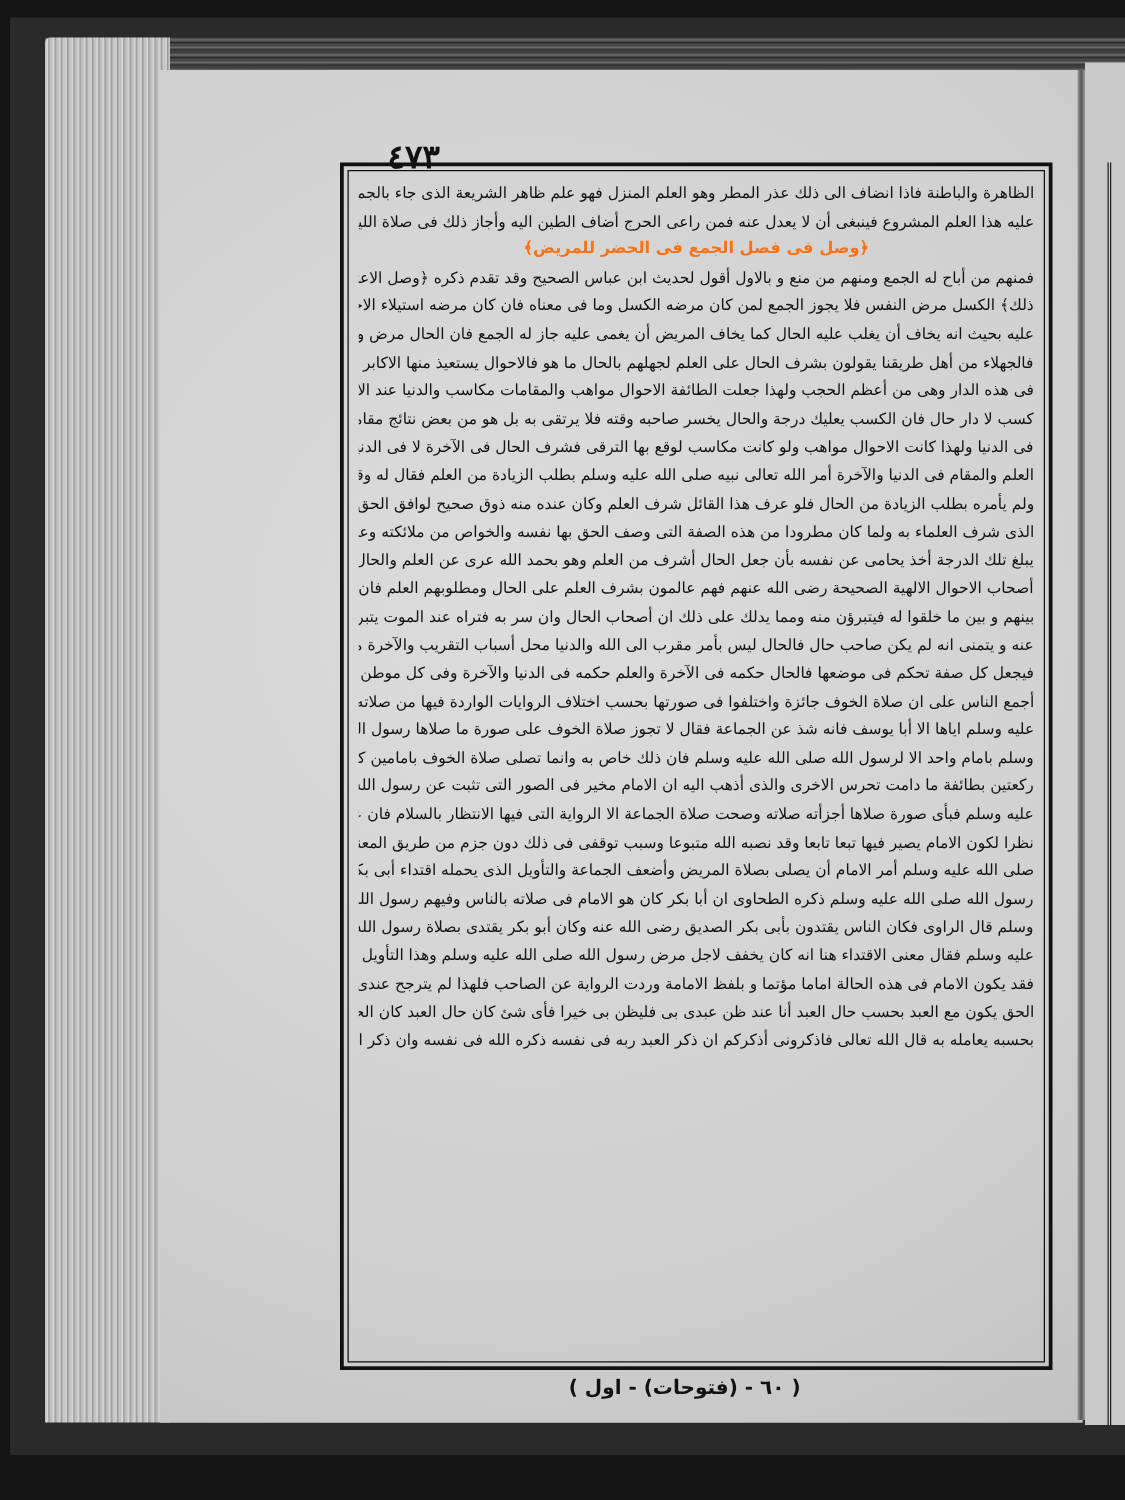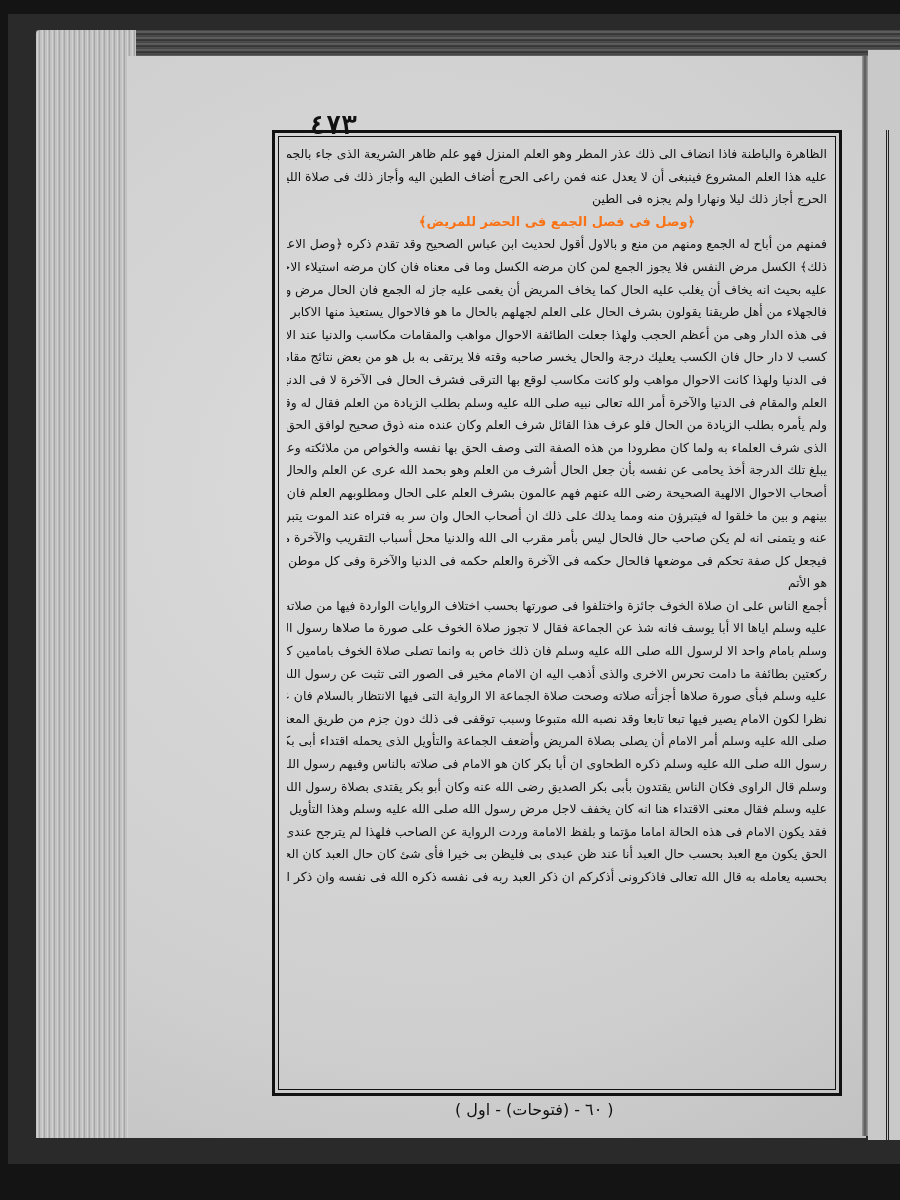--- a/index.html
+++ b/index.html
@@ -33,82 +33,80 @@
   .next-page {
     position:absolute; left:868px; top:50px; width:32px; height:1090px;
     background:#c9c9c9;
   }
   .next-frame {
     position:absolute; left:886px; top:130px; width:20px; height:1010px;
     border-left:3px double #222;
   }
   .page-number {
     position:absolute; left:310px; top:110px; font-size:26px; font-weight:bold;
-    color:#111; font-family:Liberation Mono, monospace; direction:rtl;
+    color:#111; font-family:Liberation Sans, sans-serif; direction:rtl;
   }
   .frame {
     position:absolute; left:272px; top:130px; width:570px; height:966px;
     border:3px solid #111; padding:3px; box-sizing:border-box;
   }
   .frame-inner {
     width:100%; height:100%; border:1px solid #111; box-sizing:border-box;
     padding:6px 8px 0 8px; overflow:hidden;
   }
   .text-line {
     direction:rtl; text-align:justify; text-align-last:justify;
     font-family:"DejaVu Sans", sans-serif; font-size:12.4px; line-height:22.6px;
     color:#121212; white-space:nowrap; overflow:hidden;
   }
   .text-line.last { text-align-last:right; }
   .heading {
     direction:rtl; text-align:center; font-family:"DejaVu Sans", sans-serif;
     font-size:13px; line-height:22.6px; color:#f97316; font-weight:bold;
   }
   .footer {
-    position:absolute; left:455px; top:1100px; font-size:16px; font-weight:normal;
+    position:absolute; left:455px; top:1100px; font-size:16px; font-weight:bold;
     color:#111; direction:rtl; font-family:"DejaVu Sans", sans-serif;
   }
 </style>
 </head>
 <body>
 
 <div class="book-shadow"></div>
 <div class="page-top-edges"></div>
 <div class="page-stack"></div>
 <div class="page"></div>
 <div class="gutter"></div>
 <div class="next-page"></div>
 <div class="next-frame"></div>
 
 <div class="page-number">٤٧٣</div>
 
 <div class="frame">
   <div class="frame-inner">
     <div class="text-line">الظاهرة والباطنة فاذا انضاف الى ذلك عذر المطر وهو العلم المنزل فهو علم ظاهر الشريعة الذى جاء بالجمع جاز له الجمع لما دل</div>
     <div class="text-line">عليه هذا العلم المشروع فينبغى أن لا يعدل عنه فمن راعى الحرج أضاف الطين اليه وأجاز ذلك فى صلاة الليل ومن لم يراع</div>
-    <div class="text-line last">الحرج أجاز ذلك ليلا ونهارا ولم يجزه فى الطين</div>
 
     <div class="heading">﴿وصل فى فصل الجمع فى الحضر للمريض﴾</div>
 
     <div class="text-line">فمنهم من أباح له الجمع ومنهم من منع و بالاول أقول لحديث ابن عباس الصحيح وقد تقدم ذكره ﴿وصل الاعتبار فى</div>
     <div class="text-line">ذلك﴾ الكسل مرض النفس فلا يجوز الجمع لمن كان مرضه الكسل وما فى معناه فان كان مرضه استيلاء الاحوال</div>
     <div class="text-line">عليه بحيث انه يخاف أن يغلب عليه الحال كما يخاف المريض أن يغمى عليه جاز له الجمع فان الحال مرض والمقال صحة</div>
     <div class="text-line">فالجهلاء من أهل طريقنا يقولون بشرف الحال على العلم لجهلهم بالحال ما هو فالاحوال يستعيذ منها الاكابر من الرجال</div>
     <div class="text-line">فى هذه الدار وهى من أعظم الحجب ولهذا جعلت الطائفة الاحوال مواهب والمقامات مكاسب والدنيا عند الاكابر دار</div>
     <div class="text-line">كسب لا دار حال فان الكسب يعليك درجة والحال يخسر صاحبه وقته فلا يرتقى به بل هو من بعض نتائج مقامه استعجله</div>
     <div class="text-line">فى الدنيا ولهذا كانت الاحوال مواهب ولو كانت مكاسب لوقع بها الترقى فشرف الحال فى الآخرة لا فى الدنيا وشرف</div>
     <div class="text-line">العلم والمقام فى الدنيا والآخرة أمر الله تعالى نبيه صلى الله عليه وسلم بطلب الزيادة من العلم فقال له وقل رب زدنى علما</div>
     <div class="text-line">ولم يأمره بطلب الزيادة من الحال فلو عرف هذا القائل شرف العلم وكان عنده منه ذوق صحيح لوافق الحق تعالى فى</div>
     <div class="text-line">الذى شرف العلماء به ولما كان مطرودا من هذه الصفة التى وصف الحق بها نفسه والخواص من ملائكته وعباده ولم</div>
     <div class="text-line">يبلغ تلك الدرجة أخذ يحامى عن نفسه بأن جعل الحال أشرف من العلم وهو بحمد الله عرى عن العلم والحال وأما</div>
     <div class="text-line">أصحاب الاحوال الالهية الصحيحة رضى الله عنهم فهم عالمون بشرف العلم على الحال ومطلوبهم العلم فان الحال يحول</div>
     <div class="text-line">بينهم و بين ما خلقوا له فيتبرؤن منه ومما يدلك على ذلك ان أصحاب الحال وان سر به فتراه عند الموت يتبرأ منه و يزول</div>
     <div class="text-line">عنه و يتمنى انه لم يكن صاحب حال فالحال ليس بأمر مقرب الى الله والدنيا محل أسباب التقريب والآخرة محل القربة</div>
     <div class="text-line">فيجعل كل صفة تحكم فى موضعها فالحال حكمه فى الآخرة والعلم حكمه فى الدنيا والآخرة وفى كل موطن لان شرفه</div>
-    <div class="text-line last">هو الأتم</div>
 
 
     <div class="text-line">أجمع الناس على ان صلاة الخوف جائزة واختلفوا فى صورتها بحسب اختلاف الروايات الواردة فيها من صلاته صلى الله</div>
     <div class="text-line">عليه وسلم اياها الا أبا يوسف فانه شذ عن الجماعة فقال لا تجوز صلاة الخوف على صورة ما صلاها رسول الله صلى الله عليه</div>
     <div class="text-line">وسلم بامام واحد الا لرسول الله صلى الله عليه وسلم فان ذلك خاص به وانما تصلى صلاة الخوف بامامين كل امام يصلى</div>
     <div class="text-line">ركعتين بطائفة ما دامت تحرس الاخرى والذى أذهب اليه ان الامام مخير فى الصور التى تثبت عن رسول الله صلى الله</div>
     <div class="text-line">عليه وسلم فبأى صورة صلاها أجزأته صلاته وصحت صلاة الجماعة الا الرواية التى فيها الانتظار بالسلام فان عندى فيها</div>
     <div class="text-line">نظرا لكون الامام يصير فيها تبعا تابعا وقد نصبه الله متبوعا وسبب توقفى فى ذلك دون جزم من طريق المعنى فان النبى</div>
     <div class="text-line">صلى الله عليه وسلم أمر الامام أن يصلى بصلاة المريض وأضعف الجماعة والتأويل الذى يحمله اقتداء أبى بكر بصلاة</div>
     <div class="text-line">رسول الله صلى الله عليه وسلم ذكره الطحاوى ان أبا بكر كان هو الامام فى صلاته بالناس وفيهم رسول الله صلى الله عليه</div>

